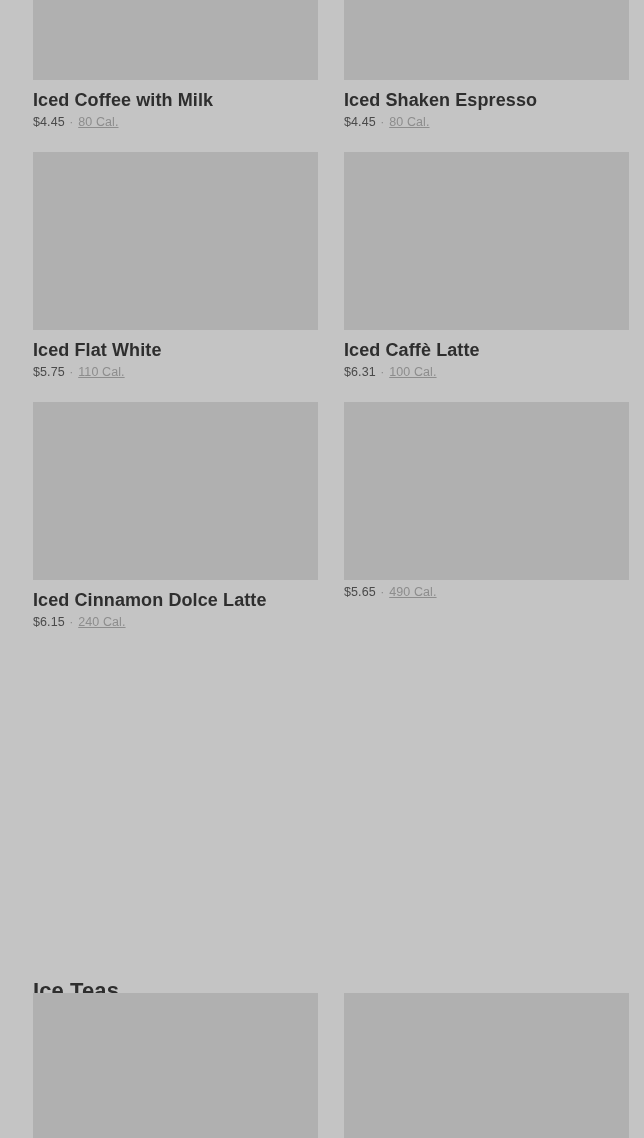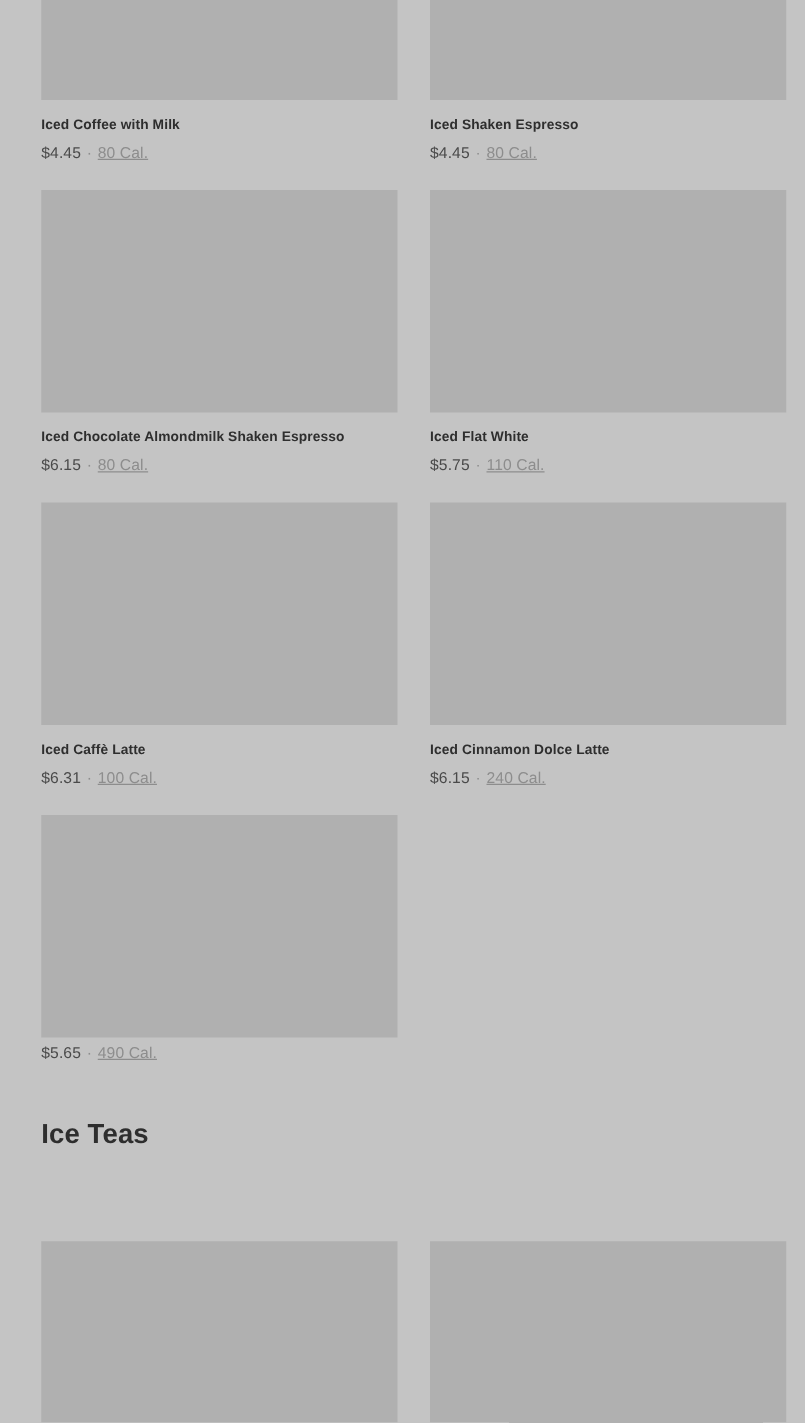--- a/index.html
+++ b/index.html
@@ -37,21 +37,21 @@
     display: block;
   }
   .thumb {
     width: 285px;
     height: 178px;
     background: #b0b0b0;
     display: block;
   }
   .card-title {
     margin: 10px 0 0 0;
-    font-size: 11px;
+    font-size: 18px;
     line-height: 20px;
     font-weight: bold;
     color: #2e2e2e;
     letter-spacing: 0.1px;
   }
   .card-meta {
     margin: 4px 0 0 0;
     font-size: 12.5px;
     line-height: 16px;
     color: #6d6d6d;
@@ -69,21 +69,21 @@
     text-decoration: underline;
   }
   .card.empty .thumb,
   .card.empty .card-title,
   .card.empty .card-meta {
     visibility: hidden;
   }
   .section-heading {
     position: absolute;
     left: 33px;
-    top: 892px;
+    top: 976px;
     margin: 0;
     font-size: 22px;
     line-height: 30px;
     font-weight: bold;
     color: #2e2e2e;
     letter-spacing: 0.1px;
   }
   .grid-bottom {
     position: absolute;
     left: 33px;
@@ -118,29 +118,20 @@
     <div class="card">
       <div class="thumb"></div>
       <div class="card-title">Iced Shaken Espresso</div>
       <div class="card-meta">
         <span class="price">$4.45</span>
         <span class="dot">·</span>
         <span class="cal">80 Cal.</span>
       </div>
     </div>
 
-    <div class="card">
-      <div class="thumb"></div>
-      <div class="card-title">Iced Chocolate Almondmilk Shaken Espresso</div>
-      <div class="card-meta">
-        <span class="price">$6.15</span>
-        <span class="dot">·</span>
-        <span class="cal">80 Cal.</span>
-      </div>
-    </div>
 
     <div class="card">
       <div class="thumb"></div>
       <div class="card-title">Iced Flat White</div>
       <div class="card-meta">
         <span class="price">$5.75</span>
         <span class="dot">·</span>
         <span class="cal">110 Cal.</span>
       </div>
     </div>

